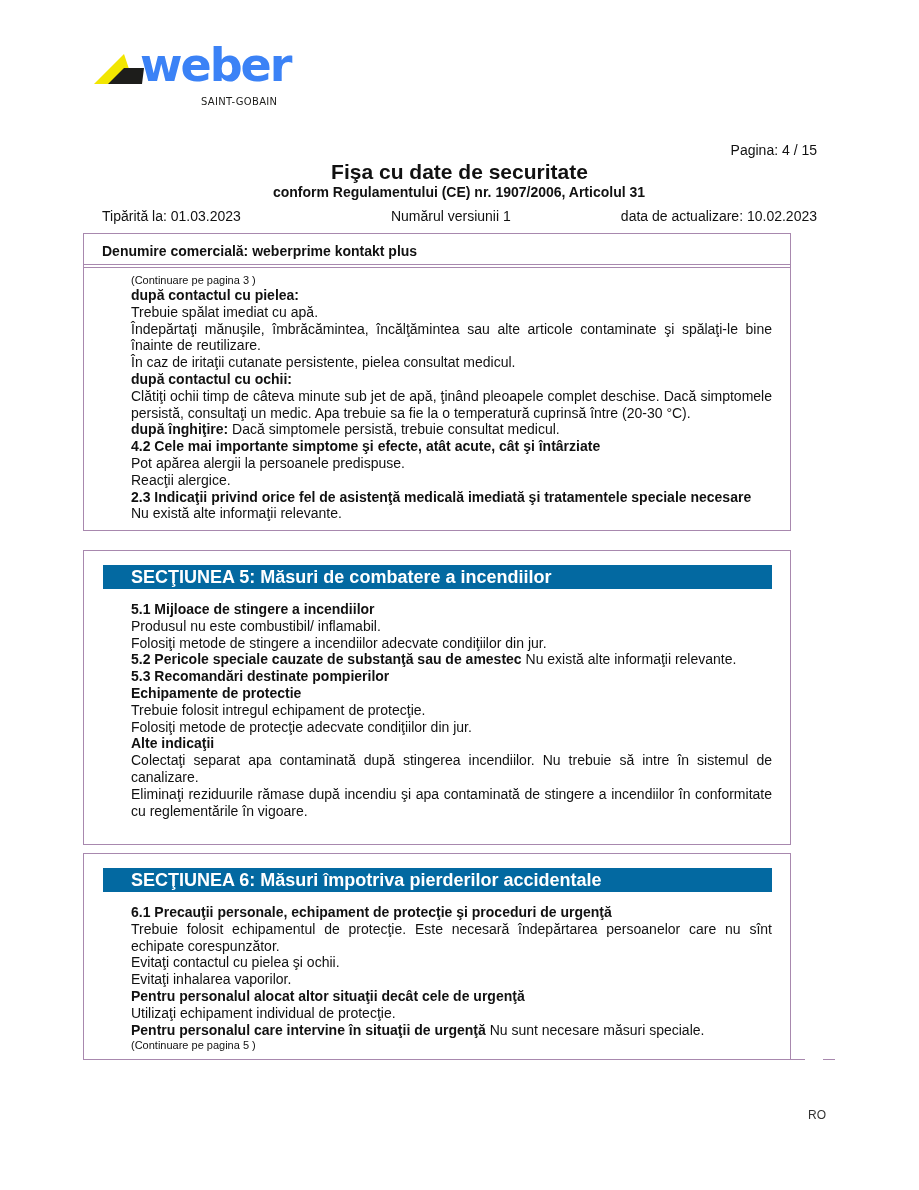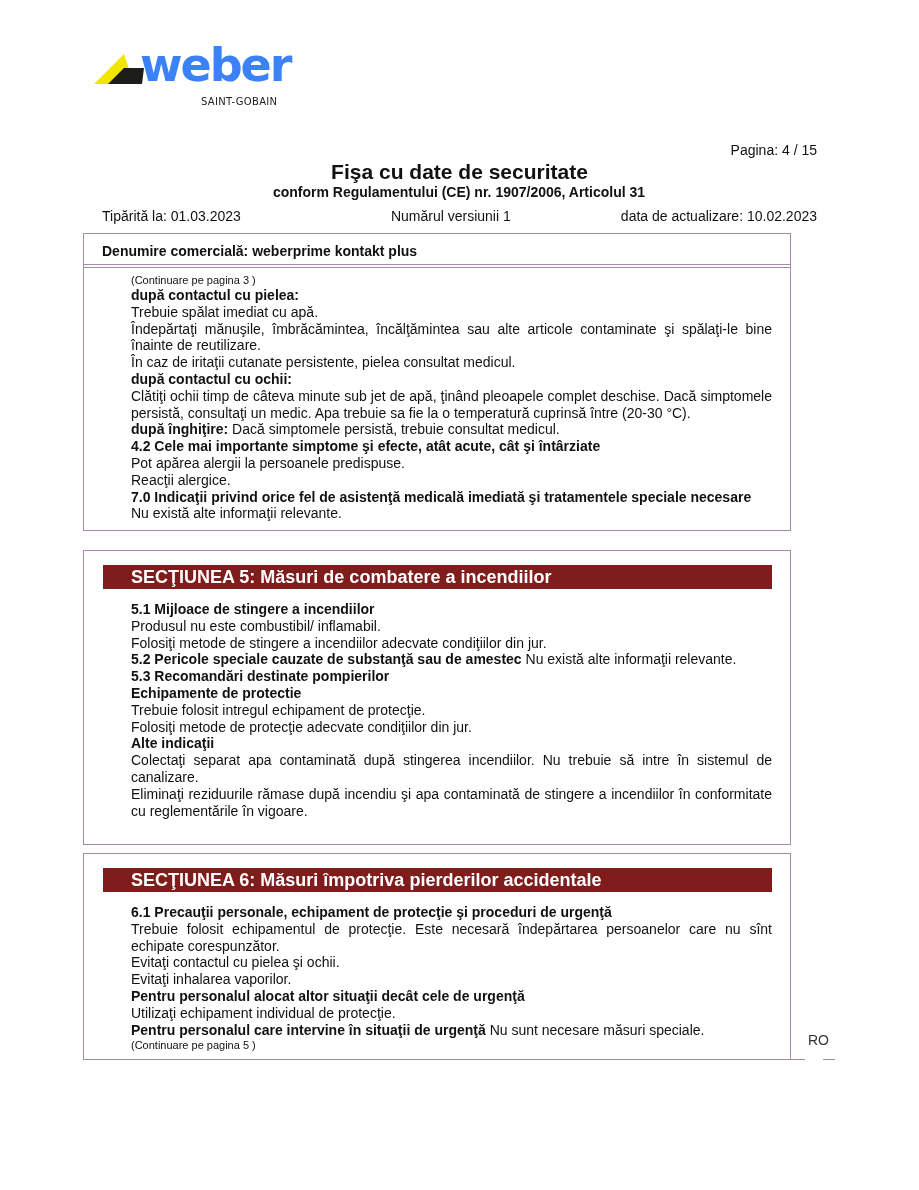--- a/index.html
+++ b/index.html
@@ -15,25 +15,25 @@
   .box { position: absolute; left: 83px; width: 708px; border: 1px solid #a888ae; box-sizing: border-box; }
   .box-name { top: 233px; height: 35px; }
   .box-name .trade { position: absolute; left: 18px; top: 9px; font-size: 14px; font-weight: bold; }
   .box-s4 { top: 264px; height: 267px; padding-left: 12px; }
   .box-s5 { top: 550px; height: 295px; }
   .box-s6 { top: 853px; height: 207px; border-bottom: none; }
   .content { position: absolute; left: 47px; right: 18px; font-size: 14px; line-height: 16.8px; }
   .content p { margin: 0; text-align: justify; }
   .b { font-weight: bold; }
   .cont-right { text-align: right; font-size: 11px; line-height: 14px; }
-  .sect-bar { position: absolute; left: 19px; right: 18px; height: 24px; background: #7f1d1d; color: #fff; font-size: 18px; font-weight: bold; line-height: 24px; padding-left: 28px; }
+  .sect-bar { position: absolute; left: 19px; right: 18px; height: 24px; background: #0369a1; color: #fff; font-size: 18px; font-weight: bold; line-height: 24px; padding-left: 28px; }
   .bottom-rule { position: absolute; left: 83px; top: 1059px; width: 752px; height: 0; }
   .bottom-rule .line1 { position: absolute; left: 0; top: 0; width: 722px; border-top: 1px solid #a888ae; }
   .bottom-rule .line2 { position: absolute; left: 740px; top: 0; width: 12px; border-top: 1px solid #a888ae; }
-  .ro { position: absolute; left: 808px; top: 1032px; font-size: 14px; color: #333; }
+  .ro { position: absolute; left: 808px; top: 1108px; font-size: 12px; color: #333; }
 </style>
 </head>
 <body>
 
 <div class="logo">
   <svg width="60" height="40" viewBox="0 0 60 40" style="position:absolute;left:0;top:4px;">
     <polygon points="0,30 30,0 40,30" fill="#f2e600"></polygon>
     <polygon points="14,30 30,14 50,14 48,30" fill="#1d1d1b"></polygon>
   </svg>
   <span class="logo-word">weber</span>
@@ -59,21 +59,21 @@
     <p class="b">după contactul cu pielea:</p>
     <p>Trebuie spălat imediat cu apă.</p>
     <p>Îndepărtaţi mănuşile, îmbrăcămintea, încălţămintea sau alte articole contaminate şi spălaţi-le bine înainte de reutilizare.</p>
     <p>În caz de iritaţii cutanate persistente, pielea consultat medicul.</p>
     <p class="b">după contactul cu ochii:</p>
     <p>Clătiţi ochii timp de câteva minute sub jet de apă, ţinând pleoapele complet deschise. Dacă simptomele persistă, consultaţi un medic. Apa trebuie sa fie la o temperatură cuprinsă între  (20-30 °C).</p>
     <p><span class="b">după înghiţire:</span><span> Dacă simptomele persistă, trebuie consultat medicul.</span></p>
     <p class="b">4.2 Cele mai importante simptome şi efecte, atât acute, cât şi întârziate</p>
     <p>Pot apărea alergii la persoanele  predispuse.</p>
     <p>Reacţii  alergice.</p>
-    <p class="b">7.0 Indicaţii privind orice fel de asistenţă medicală imediată şi tratamentele speciale necesare</p>
+    <p class="b">2.3 Indicaţii privind orice fel de asistenţă medicală imediată şi tratamentele speciale necesare</p>
     <p>Nu există alte informaţii relevante.</p>
   </div>
 </div>
 
 <div class="box box-s5">
   <div class="sect-bar" style="top:14px;">SECŢIUNEA 5: Măsuri de combatere a incendiilor</div>
   <div class="content" style="top:50px;">
     <p class="b">5.1 Mijloace de stingere a incendiilor</p>
     <p>Produsul nu este combustibil/ inflamabil.</p>
     <p>Folosiţi metode de stingere a incendiilor adecvate condiţiilor din jur.</p>

